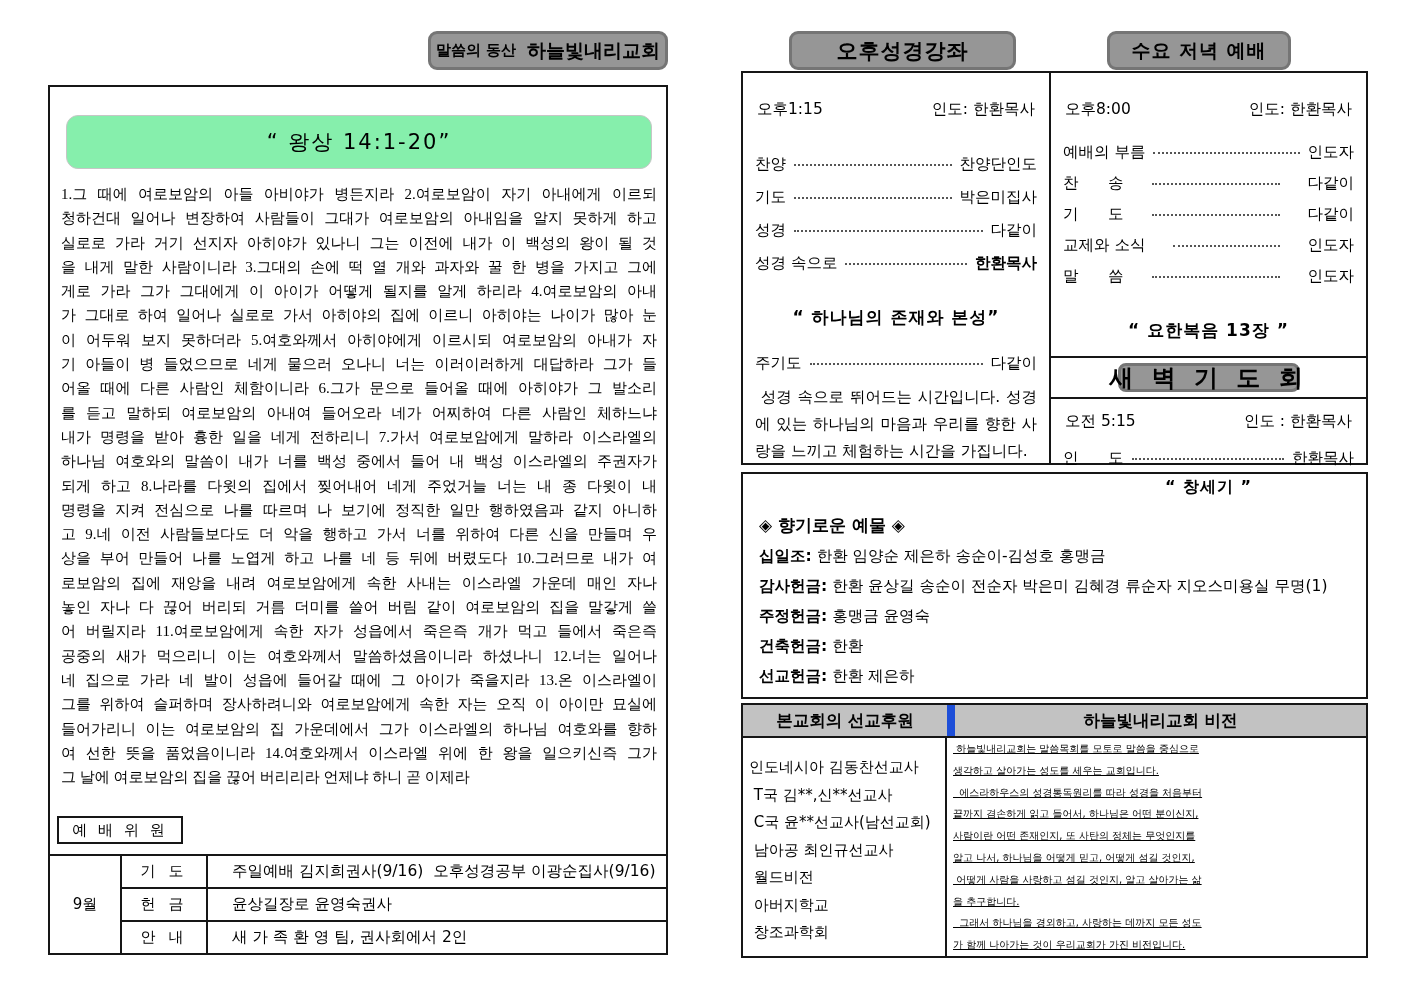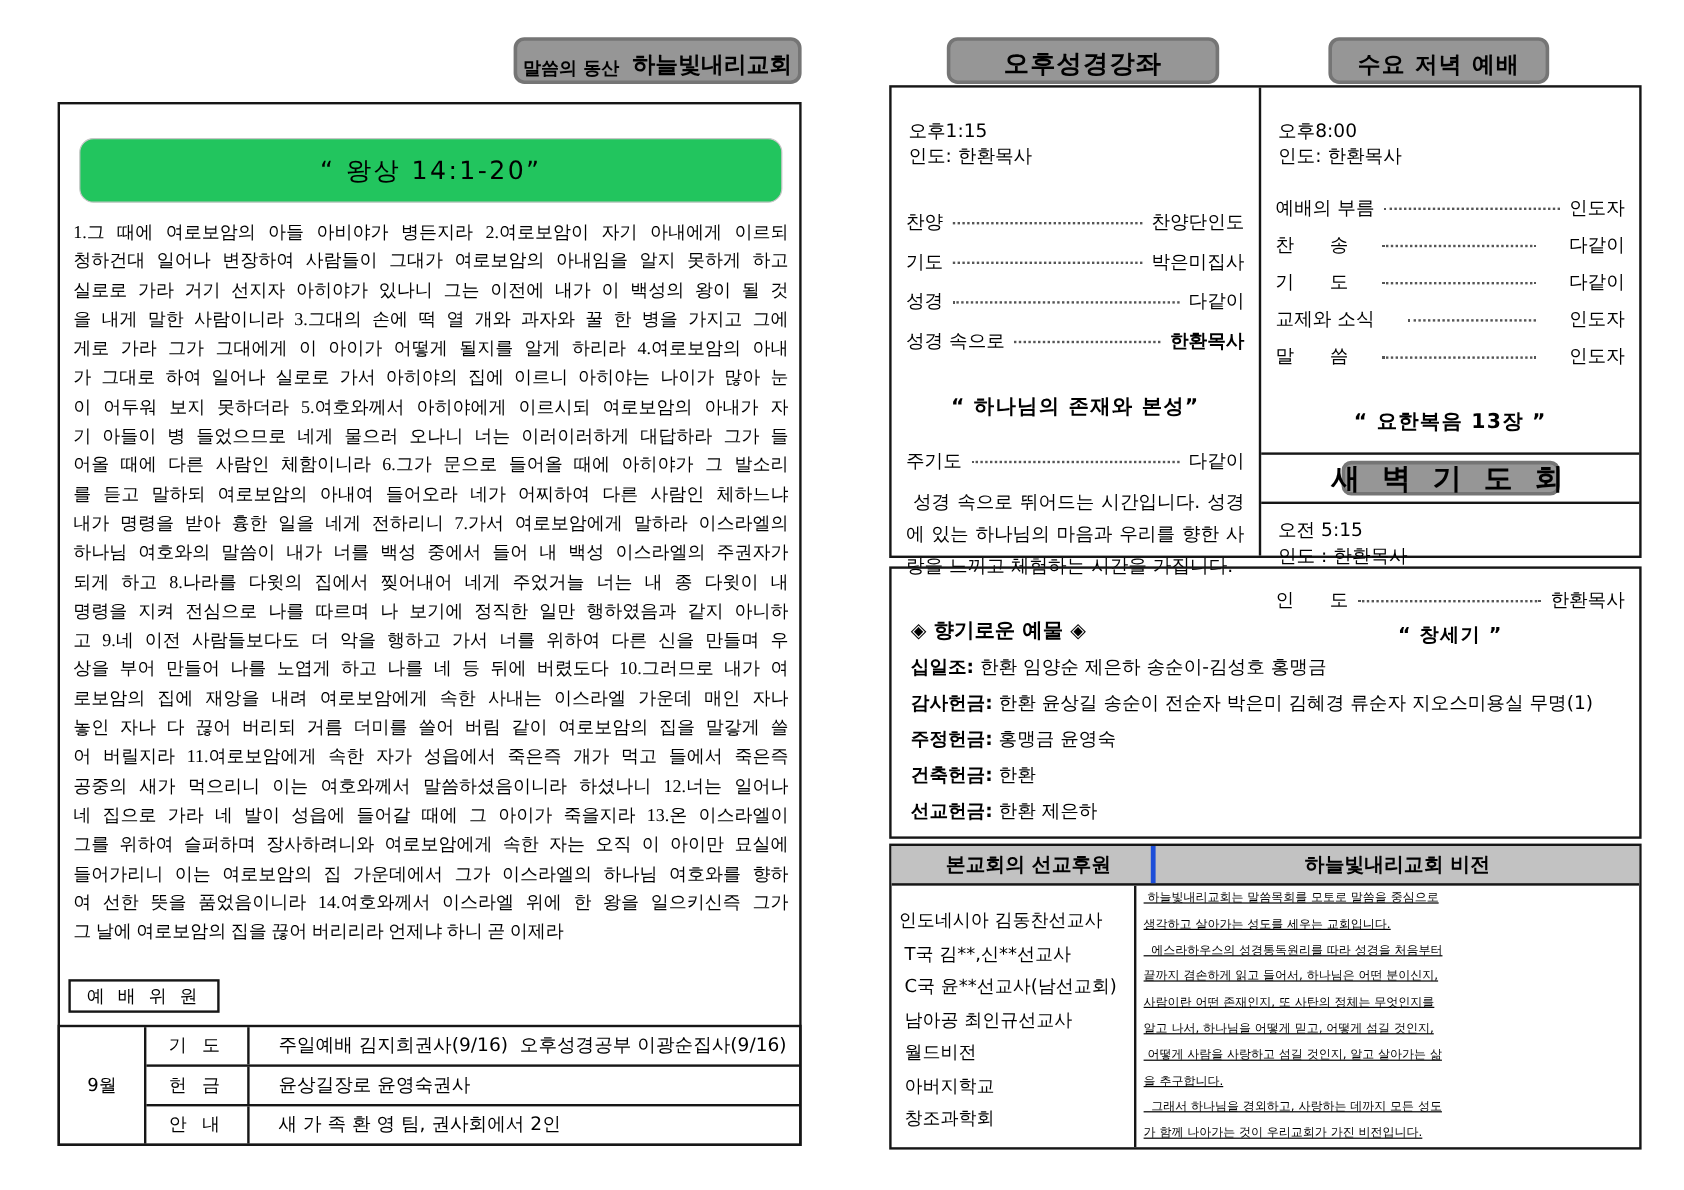--- a/index.html
+++ b/index.html
@@ -1,30 +1,30 @@
 <!DOCTYPE html>
 <html><head>
 <meta charset="utf-8">
 <style>
   html,body{margin:0;padding:0;background:#ffffff;}
   .canvas{position:relative;width:1403px;height:992px;background:#ffffff;
     font-family:"DejaVu Sans","Liberation Sans",sans-serif;color:#000;overflow:hidden;}
 
   
   .badge{position:absolute;background:#969696;border:3px solid #757575;border-radius:9px;
-    display:flex;align-items:flex-end;justify-content:center;color:#000;box-sizing:border-box;}
+    display:flex;align-items:center;justify-content:center;color:#000;box-sizing:border-box;}
   .badge-main{left:428px;top:31px;width:240px;height:39px;gap:11px;}
   .badge-sub{font-size:15px;font-weight:bold;}
   .badge-title{font-size:19px;font-weight:bold;}
   .badge-afternoon{left:789px;top:31px;width:227px;height:39px;font-size:21px;font-weight:bold;letter-spacing:1px;}
   .badge-wed{left:1107px;top:31px;width:184px;height:39px;font-size:19px;font-weight:bold;letter-spacing:1px;}
 
   
   .page-left{position:absolute;left:48px;top:85px;width:616px;height:866px;border:2px solid #161616;}
-  .title-box{position:absolute;left:16px;top:28px;width:584px;height:52px;background:#22c55e;
+  .title-box{position:absolute;left:16px;top:28px;width:584px;height:52px;background:#86efac;
     border:1px solid #c6c6c6;border-radius:12px;display:flex;align-items:center;justify-content:center;
     font-size:21px;letter-spacing:2px;}
   .scripture{position:absolute;left:11px;top:95px;width:596px;height:616px;overflow:hidden;
     font-size:15px;line-height:24.3px;font-family:Liberation Serif, serif;}
   .scripture-line{text-align:justify;text-align-last:justify;}
   .scripture-line:last-child{text-align-last:left;}
   .committee-label{position:absolute;left:7px;top:729px;width:126px;height:28px;border:2px solid #161616;
     display:flex;align-items:center;justify-content:center;font-size:15px;letter-spacing:3px;box-sizing:border-box;}
   .committee-table{position:absolute;left:-2px;right:-2px;bottom:-2px;height:97px;border:2px solid #161616;display:flex;}
   .month-cell{width:70px;border-right:2px solid #161616;display:flex;align-items:center;justify-content:center;font-size:15px;}
@@ -34,21 +34,21 @@
   .c-role{width:84px;border-right:2px solid #161616;display:flex;align-items:center;justify-content:center;
     font-size:15px;letter-spacing:4px;white-space:pre;}
   .c-val{flex:1;display:flex;align-items:center;padding-left:24px;font-size:15.5px;white-space:pre;overflow:hidden;}
 
   
   .topbox{position:absolute;left:741px;top:71px;width:627px;height:394px;border:2px solid #161616;
     display:flex;box-sizing:border-box;}
   .col{box-sizing:border-box;padding:12px 12px 0 12px;}
   .col-left{width:308px;border-right:2px solid #161616;}
   .col-right{flex:1;}
-  .time-row{display:flex;justify-content:space-between;font-size:15.5px;margin:14px 2px 0 2px;white-space:pre;flex-direction:column;}
+  .time-row{display:flex;justify-content:space-between;font-size:15.5px;margin:14px 2px 0 2px;white-space:pre;}
   .order-list{margin-top:34px;}
   .order-list.tight{margin-top:22px;}
   .order-row{display:flex;align-items:center;font-size:15.5px;}
   .order-row + .order-row{margin-top:12px;}
   .order-list.tight .order-row + .order-row{margin-top:10px;gap:20px;}
   .o-label{white-space:pre;}
   .leader{flex:1;border-top:2px dotted #555;margin:0 8px;}
   .o-value{white-space:pre;}
   .o-value.strong{font-weight:bold;}
   .sermon{text-align:center;font-weight:bold;font-size:17px;margin-top:32px;letter-spacing:1px;white-space:pre;}
@@ -68,21 +68,21 @@
     padding:14px 16px;box-sizing:border-box;overflow:hidden;}
   .offer-heading{font-weight:bold;font-size:17px;margin-top:26px;}
   .offer-row{font-size:15.5px;margin-top:9px;white-space:pre;overflow:hidden;}
   .offer-label{font-weight:bold;}
 
   
   .bottomtable{position:absolute;left:741px;top:703px;width:627px;height:255px;border:2px solid #161616;
     display:flex;flex-direction:column;box-sizing:border-box;}
   .bt-header{display:flex;height:31px;background:#c2c2c2;border-bottom:2px solid #161616;
     font-weight:bold;font-size:16.5px;flex:0 0 auto;}
-  .bt-h1{width:204px;border-right:4px solid #1d4ed8;display:flex;align-items:center;justify-content:center;margin-left:12px;}
+  .bt-h1{width:204px;border-right:8px solid #1d4ed8;display:flex;align-items:center;justify-content:center;}
   .bt-h2{flex:1;display:flex;align-items:center;justify-content:center;}
   .bt-body{flex:1;display:flex;overflow:hidden;}
   .bt-missions{width:204px;border-right:2px solid #161616;padding:16px 4px 0 6px;font-size:15px;
     line-height:27.5px;white-space:pre;overflow:hidden;box-sizing:border-box;}
   .bt-vision{flex:1;padding:0 6px 0 6px;font-size:10px;line-height:21.8px;white-space:pre;overflow:hidden;text-decoration:underline;}
 </style>
 </head>
 <body>
 
 <div class="canvas">

